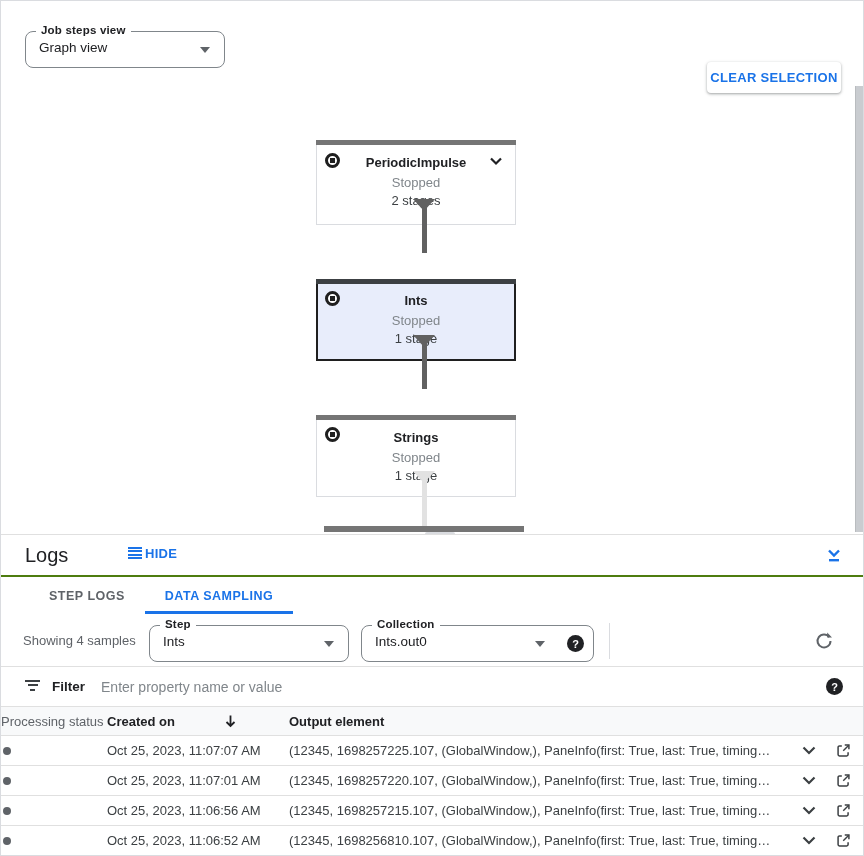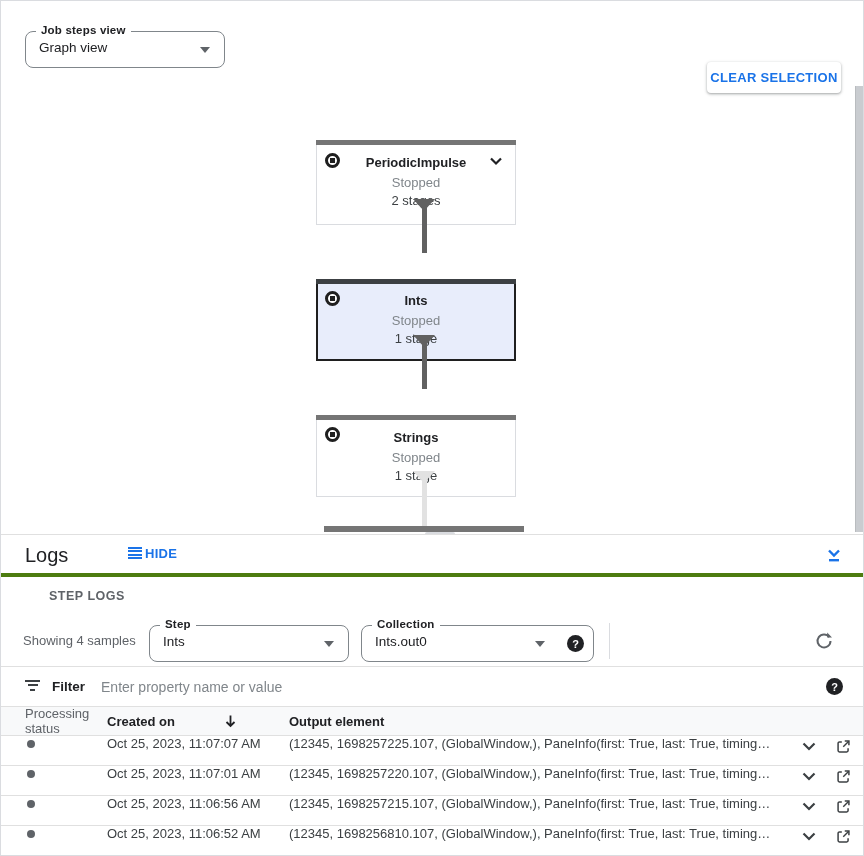--- a/index.html
+++ b/index.html
@@ -54,21 +54,21 @@
 
   .partial-bar { position:absolute; left:323px; top:525px; width:200px; height:6px; background:#757575; }
   .partial-nub { position:absolute; left:424px; top:531px; width:30px; height:4px; background:#dadce0; border-radius:2px; }
 
   .vscrollbar { position:absolute; right:0px; top:85px; width:10px; height:446px; background:#c9ccd0;
                 border-left:1px solid #b9bcbf; cursor:pointer; }
 
   
   .logs-panel { position:absolute; left:0; top:533px; width:862px; height:322px; background:#fff;
                 border-top:1px solid #e0e0e0; }
-  .logs-header { position:relative; height:42px; border-bottom:4px solid #4d7c0f; }
+  .logs-header { position:relative; height:42px; border-bottom:2px solid #4d7c0f; }
   .logs-title { position:absolute; left:24px; top:9px; font-size:20px; color:#202124; }
   .hide-btn { position:absolute; left:127px; top:11px; display:flex; align-items:center; gap:3px;
               background:none; border:none; color:#1a73e8; font-size:13px; font-weight:bold;
               letter-spacing:.3px; cursor:pointer; font-family:inherit; }
   .hide-icon { display:inline-block; width:14px; }
   .hide-icon i { display:block; height:2px; background:#1a73e8; margin-bottom:1.5px; }
   .collapse-btn { position:absolute; right:20px; top:11px; width:18px; height:18px; background:none;
                   border:none; cursor:pointer; padding:0; }
 
   .tabs { position:relative; height:37px; display:flex; padding-left:28px; }
@@ -95,28 +95,28 @@
   .filter-icon i { display:block; height:2px; background:#3c4043; margin:0 auto 2.5px; }
   .filter-icon i:nth-child(1){ width:15px; } .filter-icon i:nth-child(2){ width:10px; } .filter-icon i:nth-child(3){ width:5px; }
   .filter-label { margin-left:12px; font-size:13.5px; font-weight:bold; color:#202124; }
   .filter-input { flex:1; margin-left:16px; border:none; outline:none; font-size:14px; color:#202124;
                   font-family:inherit; background:transparent; }
   .filter-input::placeholder { color:#80868b; }
   .filter-help { margin-right:20px; cursor:pointer; }
 
   .thead { display:flex; align-items:center; height:29px; background:#f8f9fa;
            border-bottom:1px solid #e0e0e0; font-size:13px; }
-  .col-status { width:106px; padding-left:24px; }
+  .col-status { width:106px; }
   .col-created { width:182px; display:flex; align-items:center; gap:6px; }
   .col-output { flex:1; overflow:hidden; white-space:nowrap; text-overflow:ellipsis; }
   .thead .col-status { color:#5f6368; }
   .thead .col-created, .thead .col-output { color:#202124; font-weight:bold;gap:48px; }
   .sort-icon { cursor:pointer; }
 
-  .trow { display:flex; align-items:flex-start; height:30px; border-bottom:1px solid #e0e0e0; font-size:13px; color:#3c4043; }
+  .trow { display:flex; align-items:center; height:30px; border-bottom:1px solid #e0e0e0; font-size:13px; color:#3c4043; }
   .status-dot { display:inline-block; width:8px; height:8px; border-radius:50%; background:#5f6368; margin-left:2px; }
   .row-icons { display:flex; align-items:center; gap:14px; padding:0 10px 0 6px; }
   .icon-btn { background:none; border:none; padding:0; cursor:pointer; width:20px; height:20px;
               display:flex; align-items:center; justify-content:center; }
 </style>
 </head>
 <body>
 
 <div class="app">
 
@@ -194,20 +194,21 @@
       <button class="collapse-btn">
         <svg width="18" height="18" viewBox="0 0 18 18">
           <path d="M4 4.5l5 5 5-5" fill="none" stroke="#1a73e8" stroke-width="2.4"></path>
           <rect x="4" y="13" width="10" height="2.4" fill="#1a73e8"></rect>
         </svg>
       </button>
     </div>
 
     <div class="tabs">
       <div class="tab">STEP LOGS</div>
+      <div class="tab active">DATA SAMPLING</div>
     </div>
 
     <div class="sampling-row">
       <span class="showing-text">Showing 4 samples</span>
 
       <div class="mselect" id="stepSelect">
         <span class="flabel">Step</span>
         <span class="value">Ints</span>
         <span class="caret"></span>
       </div>

